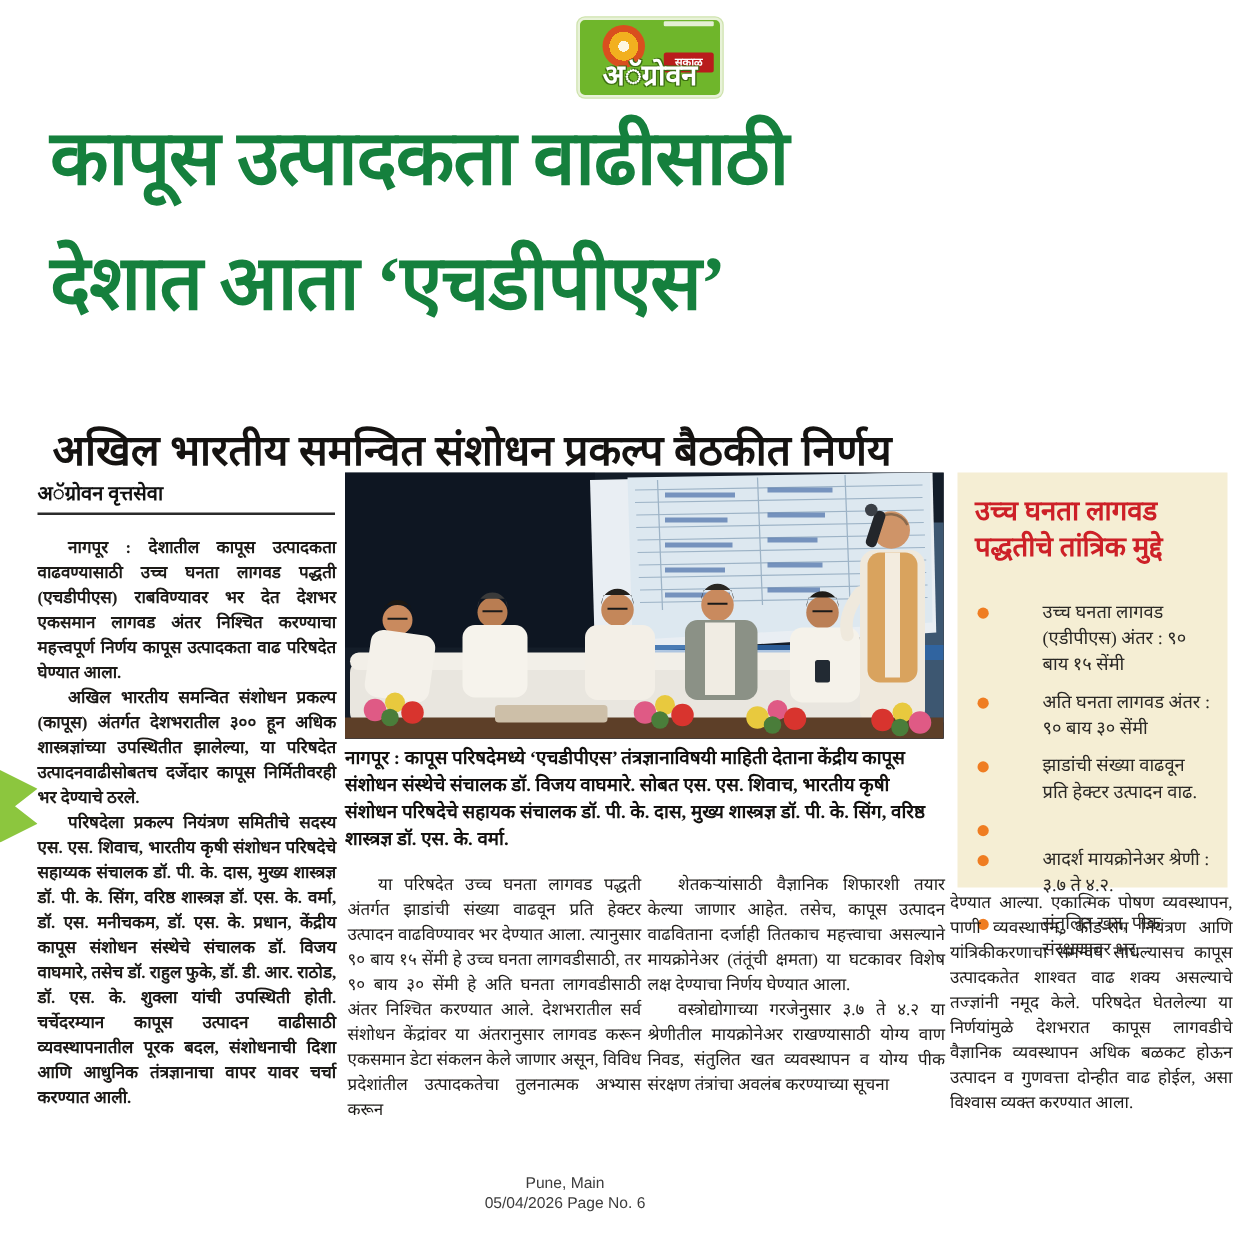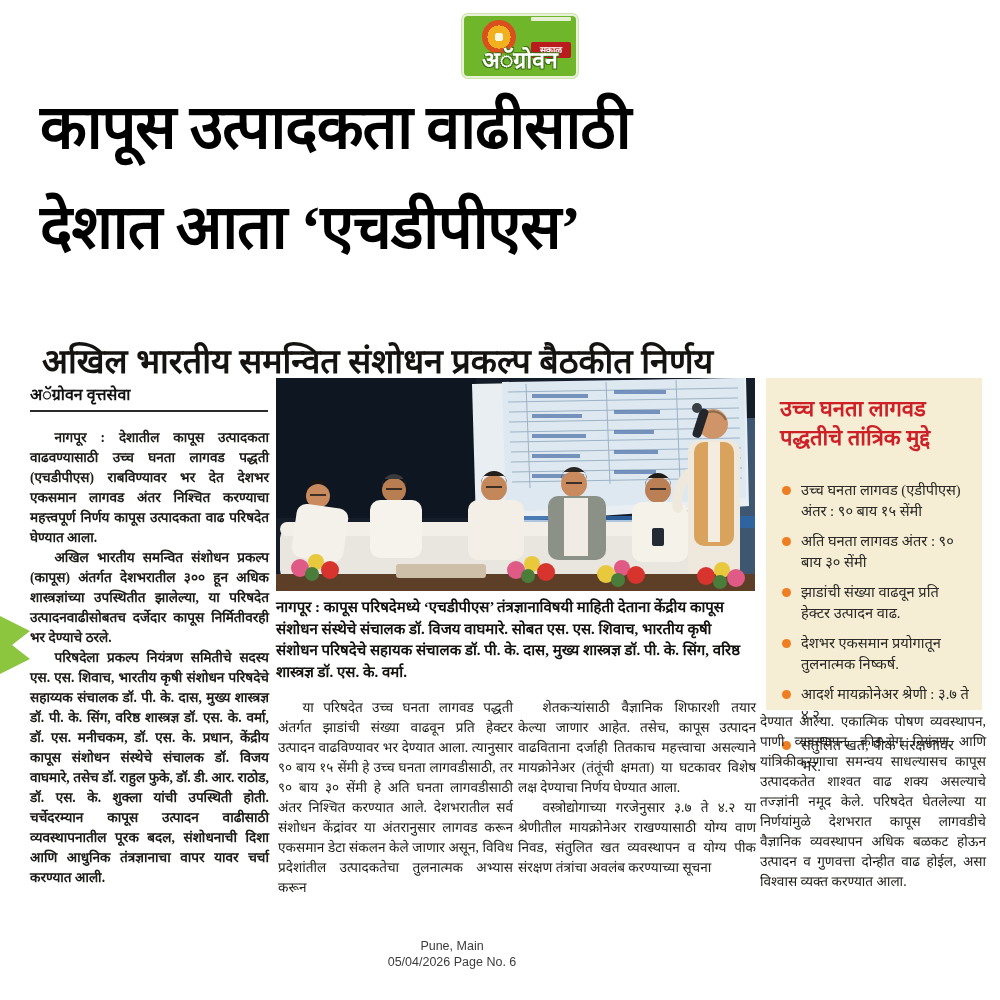--- a/index.html
+++ b/index.html
@@ -15,21 +15,21 @@
     border-radius:6px;border:2px solid #e8f2d8;box-shadow:0 0 0 1px #cfe3ae;}
   .sunflower{position:absolute;left:18px;top:4px;width:34px;height:34px;border-radius:50%;
     background:radial-gradient(circle at 50% 50%, #fdf6e0 0 18%, #f2b01f 18% 48%, #d94f1e 48% 72%, #c32a1a 72% 100%);}
   .sakal-tag{position:absolute;right:5px;top:6px;width:40px;height:16px;background:#b91c1c;color:#fff;
     font-family:"Liberation Sans",sans-serif;font-size:9px;font-weight:bold;text-align:center;line-height:16px;border-radius:2px;margin-top:20px;}
   .sakal-top{position:absolute;right:5px;top:1px;width:40px;height:4px;background:#e4efd3;border-radius:1px;}
   .logo-text{position:absolute;left:0;right:0;bottom:2px;text-align:center;color:#ffffff;
     font-weight:bold;font-size:23px;line-height:26px;text-shadow:1px 1px 0 #3c6e12, -1px 1px 0 #3c6e12, 1px -1px 0 #3c6e12;}
 
   
-  .headline{left:40px;top:78px;width:930px;font-weight:bold;color:#000000;
+  .headline{left:40px;top:78px;width:930px;font-weight:bold;color:#15803d;
     font-size:61px;line-height:100px;letter-spacing:-1px;}
   .subheadline{left:42px;top:296px;width:900px;font-weight:bold;color:#151311;
     font-size:34px;line-height:52px;margin-top:40px;}
 
   
   .byline{left:30px;top:383px;width:238px;font-weight:bold;font-size:16px;color:#111;}
   .byline-rule{left:30px;top:410px;width:238px;height:2px;background:#2b2b2b;}
   .newscol{font-size:13.6px;line-height:20px;text-align:justify;color:#1d1b18;}
   .newscol p{margin:0;text-indent:1.8em;}
   .col1{left:30px;top:428px;width:239px;height:520px;font-weight:bold;}
@@ -41,21 +41,21 @@
   
   .photo{left:276px;top:378px;width:479px;height:213px;background:#141d29;overflow:hidden;}
   .caption{left:276px;top:597px;width:479px;font-weight:bold;font-size:15px;line-height:21.5px;
     text-align:left;color:#141210;}
 
   
   .factbox{left:766px;top:378px;width:216px;height:332px;background:#f5eed4;box-sizing:border-box;
     padding:16px 12px 10px 14px;}
   .factbox-title{color:#cd2027;font-weight:bold;font-size:22px;line-height:29px;margin:0 0 28px 0;}
   .factlist{list-style:none;margin:0;padding:0;}
-  .factlist li{display:flex;align-items:flex-start;margin-bottom:9px;}
+  .factlist li{display:flex;align-items:flex-start;margin-bottom:9px;gap:33px;}
   .dot{flex:0 0 auto;width:9px;height:9px;border-radius:50%;background:#ef7d22;margin:6px 10px 0 2px;}
   .fact-text{font-size:14.6px;line-height:21px;color:#2a2825;}
 
   
   .edge-marker{left:0;top:616px;width:30px;height:58px;}
 
   
   .footer{left:0;top:938px;width:904px;text-align:center;
     font-family:"Liberation Sans","DejaVu Sans",sans-serif;font-size:12.5px;line-height:16px;color:#3c3c3c;}
 </style>
@@ -215,21 +215,20 @@
     <li>
         <span class="dot"></span>
         <span class="fact-text">अति घनता लागवड अंतर : ९० बाय ३० सेंमी</span>
       </li>
     <li>
         <span class="dot"></span>
         <span class="fact-text">झाडांची संख्या वाढवून प्रति हेक्टर उत्पादन वाढ.</span>
       </li>
     <li>
         <span class="dot"></span>
-        <span class="fact-text">देशभर एकसमान प्रयोगातून तुलनात्मक निष्कर्ष.</span>
       </li>
     <li>
         <span class="dot"></span>
         <span class="fact-text">आदर्श मायक्रोनेअर श्रेणी : ३.७ ते ४.२.</span>
       </li>
     <li>
         <span class="dot"></span>
         <span class="fact-text">संतुलित खत, पीक संरक्षणावर भर.</span>
       </li>
   </ul>

